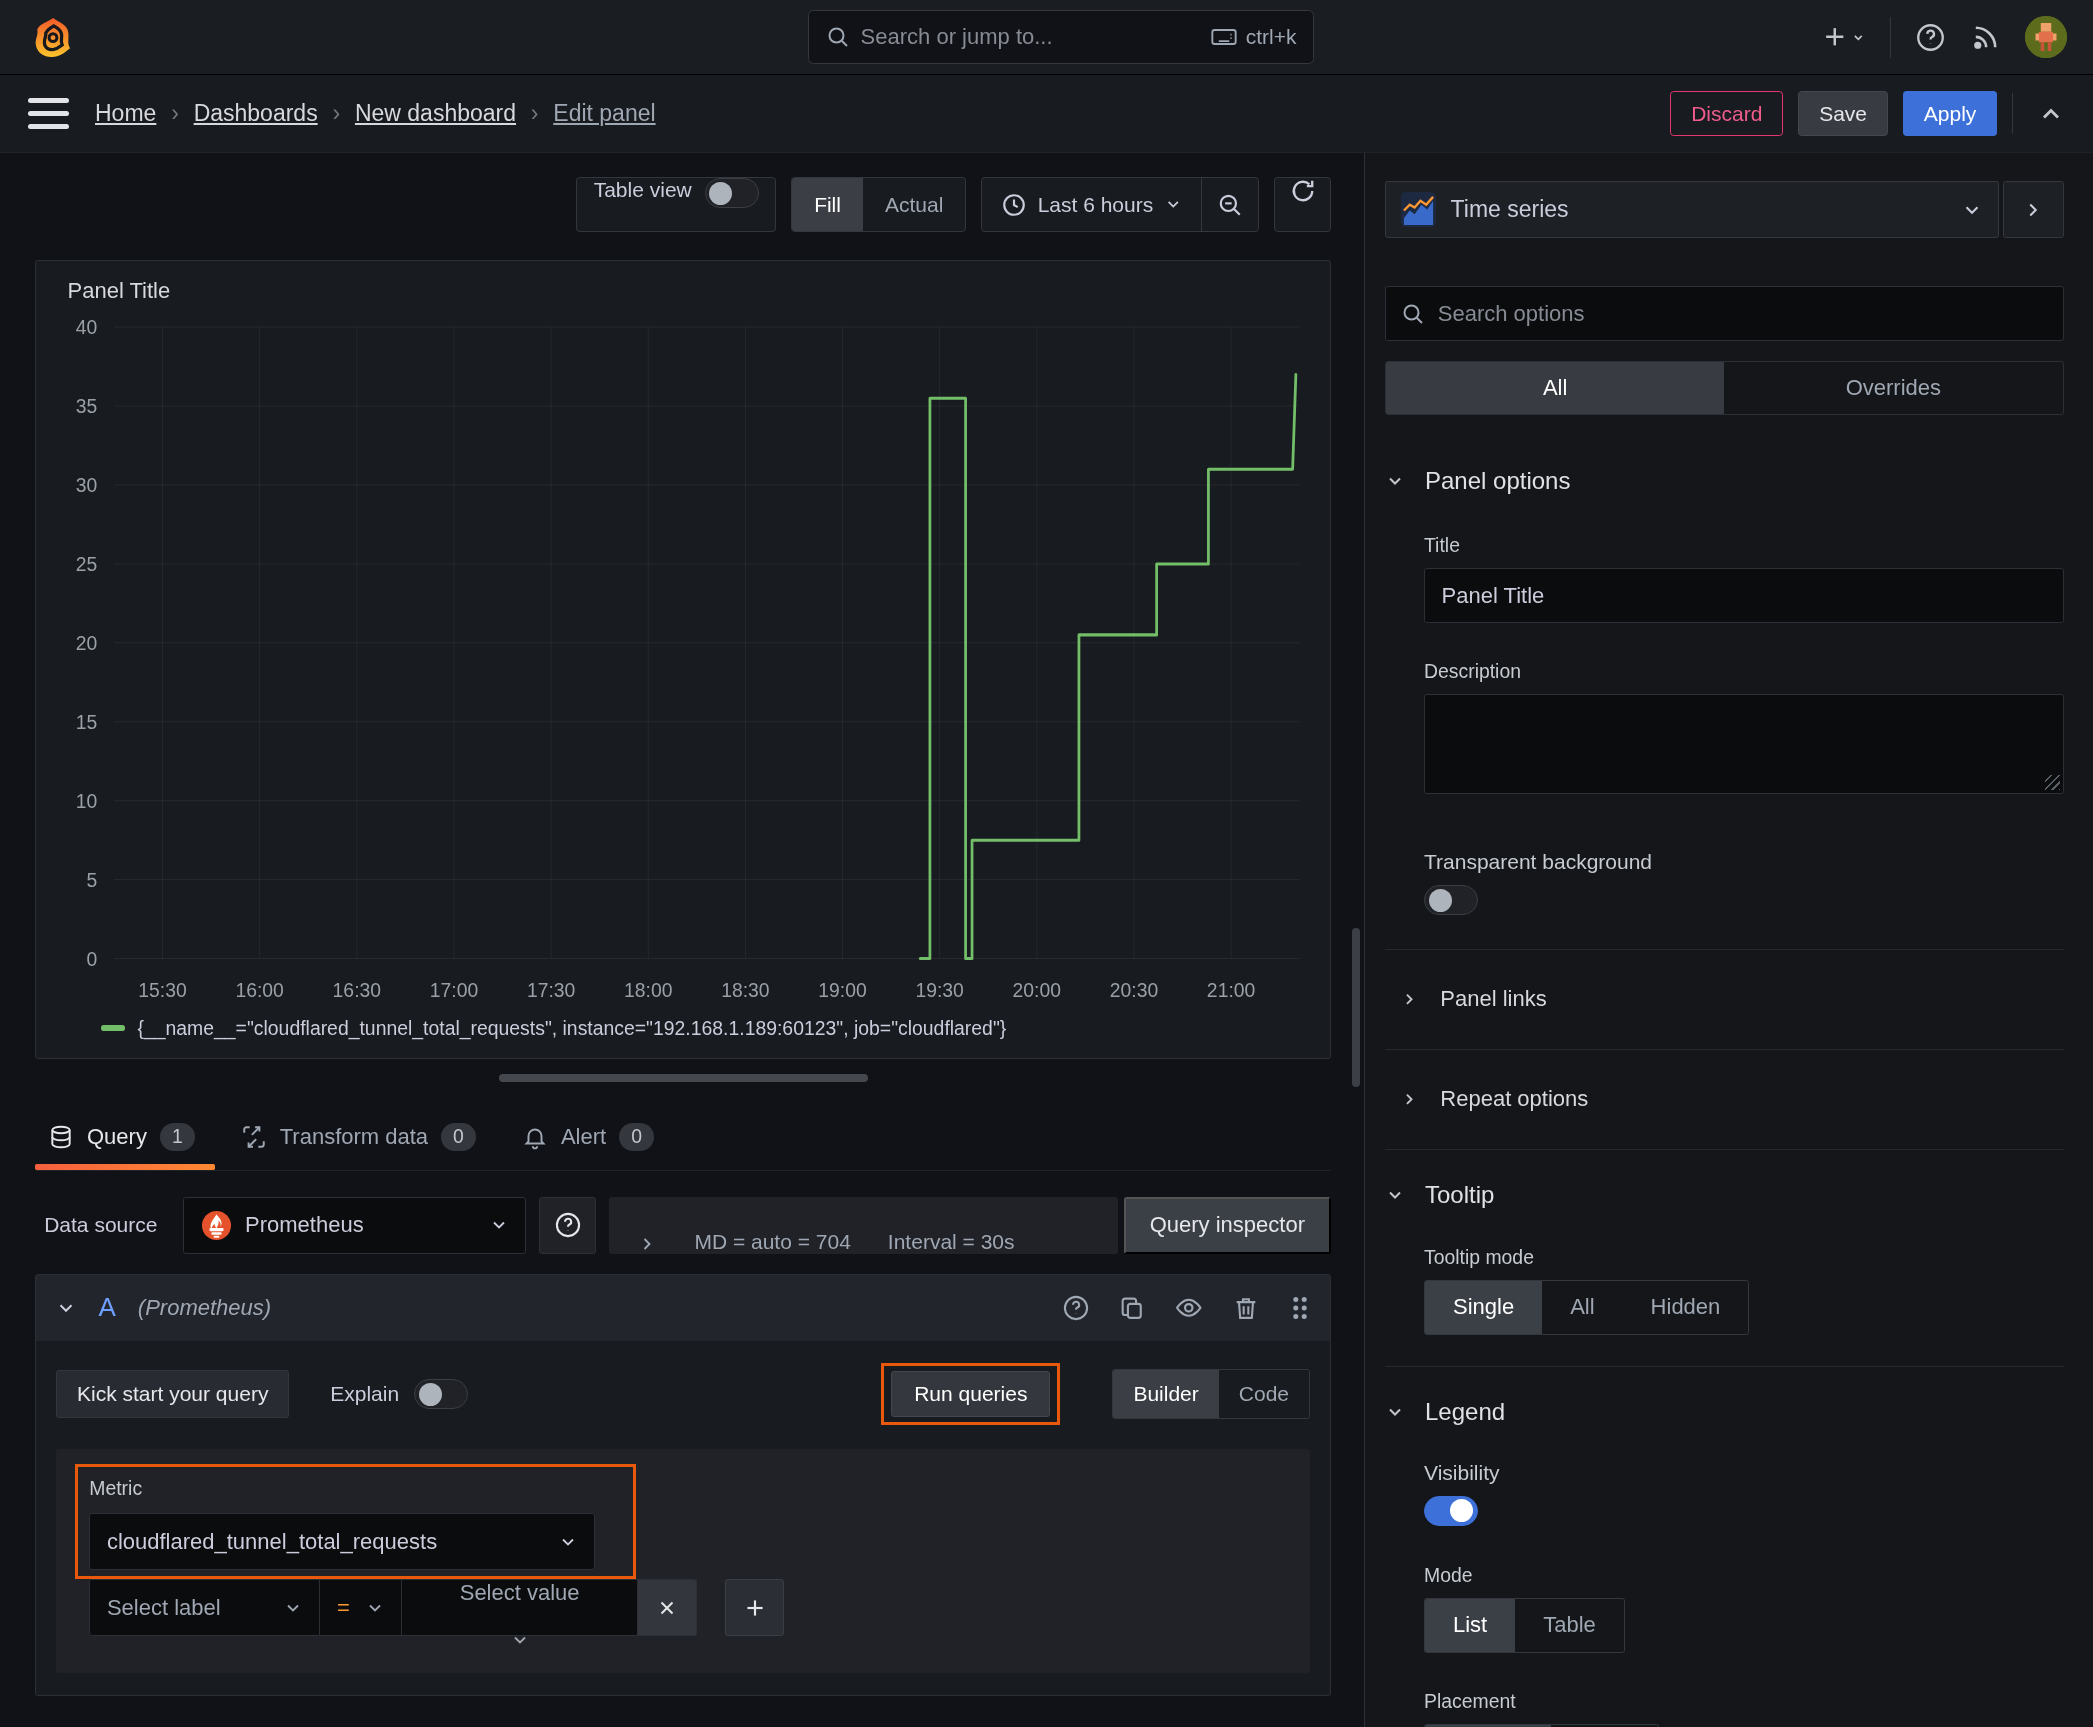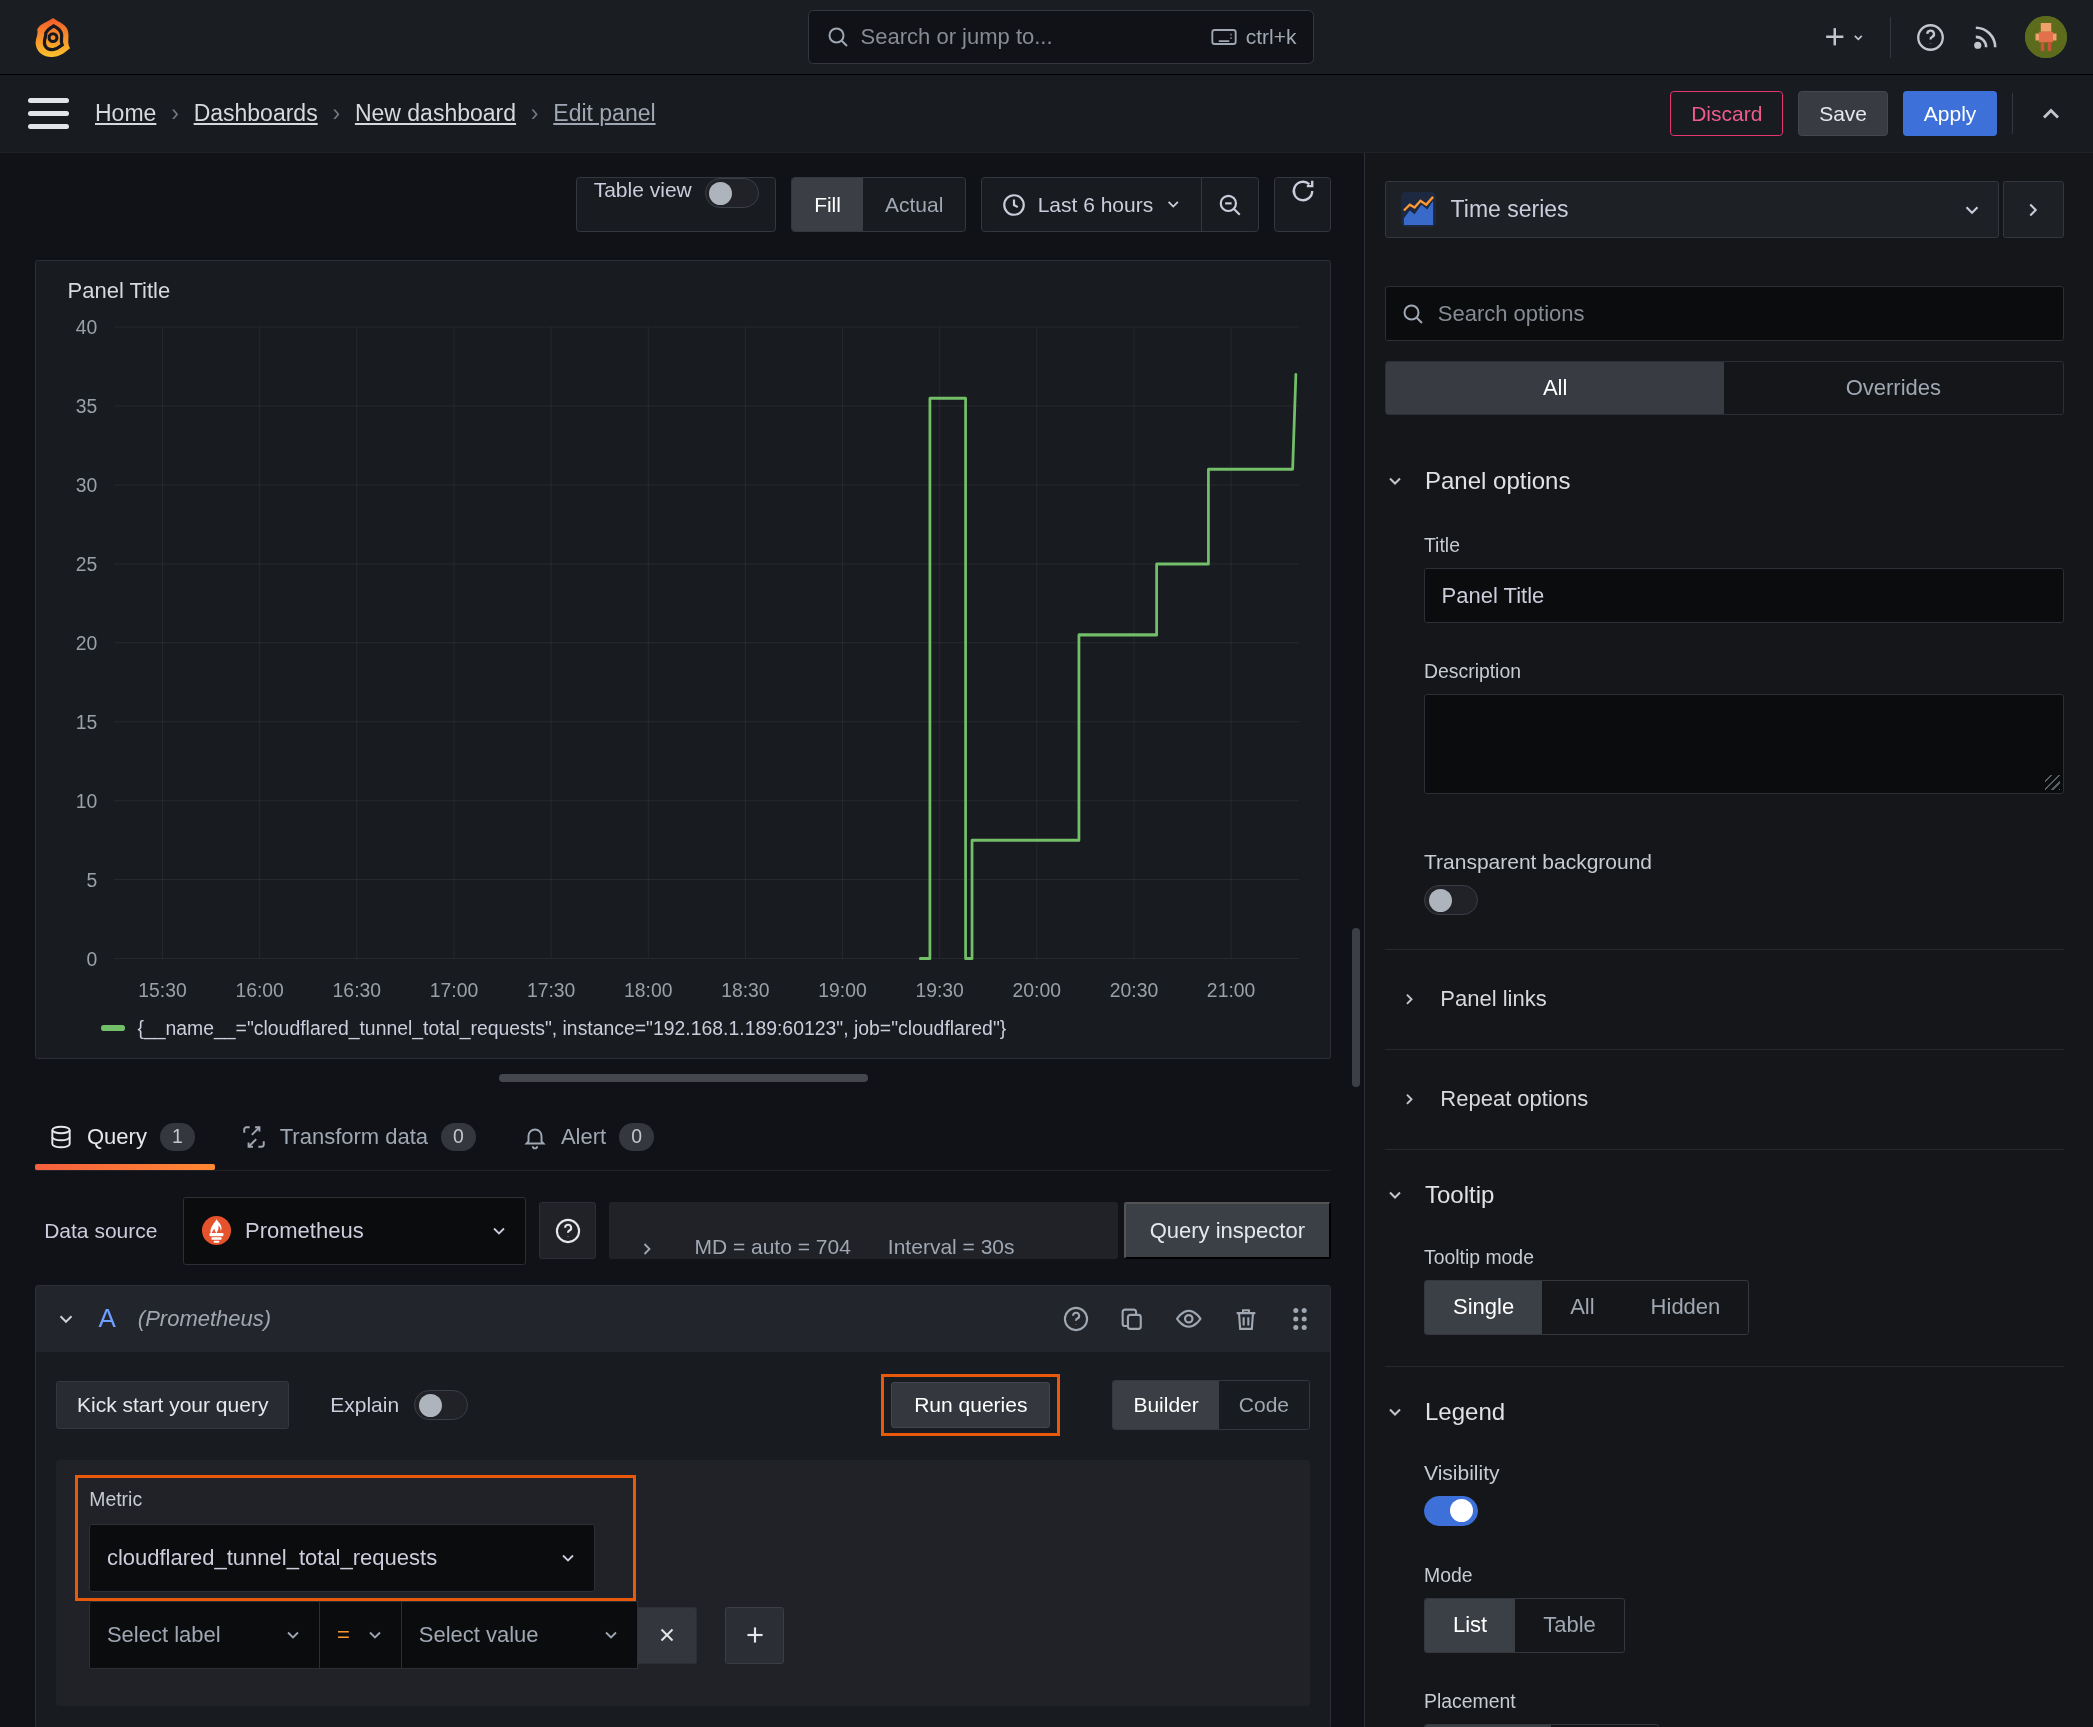--- a/index.html
+++ b/index.html
@@ -81,21 +81,21 @@
   .tab { display:flex; align-items:center; gap:13px; padding:16.6px 20px 18.5px 13px; font-size:22px; color:#9fa7b3;
     position:relative; cursor:pointer; }
   .tab.active { color:#e6e7ea; }
   .tab.active::after { content:""; position:absolute; left:0; right:0; bottom:0; height:5.5px; border-radius:1.8px;
     background:linear-gradient(90deg,#f55f3e,#ff8833); }
   .count-badge { background:#34373d; color:#c3c7cd; border-radius:14.8px; font-size:19.4px; padding:2.8px 12px; }
 
   
   .ds-row { display:flex; align-items:center; margin-top:26px; gap:13px; }
   .ds-label { font-size:21px; color:#ccccdc; padding:0 13px 0 9.2px; }
-  .select { height:68px; background:#0b0c0e; border:0.9px solid #2c3036; border-radius:2.8px; display:flex;
+  .select { height:57px; background:#0b0c0e; border:0.9px solid #2c3036; border-radius:2.8px; display:flex;
     align-items:center; gap:13px; padding:0 16.6px; font-size:22px; cursor:pointer; }
   .help-btn { width:57px; height:57px; border:0.9px solid #2c3036; border-radius:2.8px; background:#202227;
     display:flex; align-items:center; justify-content:center; cursor:pointer; }
   .ds-stats { flex:1; height:57px; background:#202227; border-radius:2.8px; display:flex; align-items:flex-end;
     gap:37px; padding:0 28px; color:#9fa7b3; font-size:21px; min-width:0; overflow:hidden; }
   .qi-btn { height:57px; background:#3b4047; border-radius:2.8px; color:#e6e7ea; font-size:22px;
     display:flex; align-items:center; padding:0 24px; margin-left:-7.4px; cursor:pointer; flex:none; }
 
   
   .qeditor { margin-top:20px; border:0.9px solid #2c3036; border-radius:2.8px; background:#181b1f; overflow:hidden; }
@@ -116,21 +116,21 @@
   .bc-seg.active { background:#3b3e44; color:#fff; }
   .q-builder { margin-top:24px; background:#202227; border-radius:2.8px; padding:14.8px 18.5px 37px 18.5px; }
   .metric-wrap { position:relative; width:561px; padding:13px 14.8px 9.2px 14.8px; }
   .field-label { font-size:19.4px; color:#c7ccd2; margin-bottom:13px; }
   .metric-select { width:506px; justify-content:space-between; }
   .lf-label { margin:31px 0 13px 14.8px; }
   .lf-row { display:flex; align-items:center; margin-left:14.8px; }
   .lf-select { border-radius:2.8px 0 0 2.8px; color:#9fa7b3; gap:24px; }
   .op-select { border-left:none; border-radius:0; gap:14.8px; }
   .op-select .op { color:#ff9830; font-size:22px; }
-  .val-select { border-left:none; border-radius:0; color:#9fa7b3; gap:24px; }
+  .val-select { border-left:none; border-radius:0; color:#9fa7b3; gap:24px;flex-direction:column; }
   .x-btn { width:59px; height:57px; background:#33363c; border:0.9px solid #2c3036; border-left:none;
     border-radius:0 2.8px 2.8px 0; display:flex; align-items:center; justify-content:center; cursor:pointer; }
   .plus-btn { width:59px; height:57px; background:#2b2e34; border:0.9px solid #3a3e45; border-radius:2.8px;
     margin-left:28px; display:flex; align-items:center; justify-content:center; cursor:pointer; }
 
   
   .options { width:729px; border-left:0.9px solid #2c3036; background:#141619; padding:28px 29.5px 0 20px; overflow:hidden; }
   .viz-row { display:flex; gap:3.7px; }
   .viz-select { flex:1; height:57px; background:#1d2025; border:0.9px solid #34383e; border-radius:2.8px;
     display:flex; align-items:center; gap:14.8px; padding:0 14.8px; font-size:23px; cursor:pointer; }

